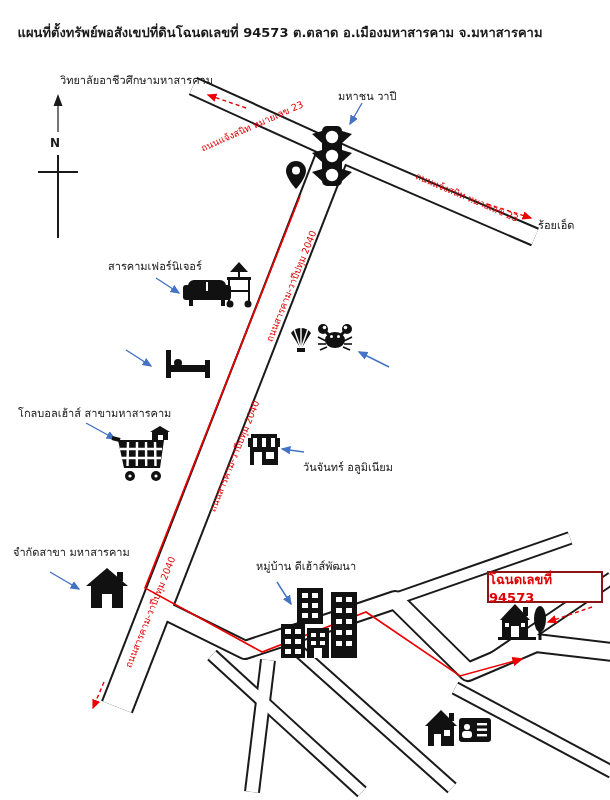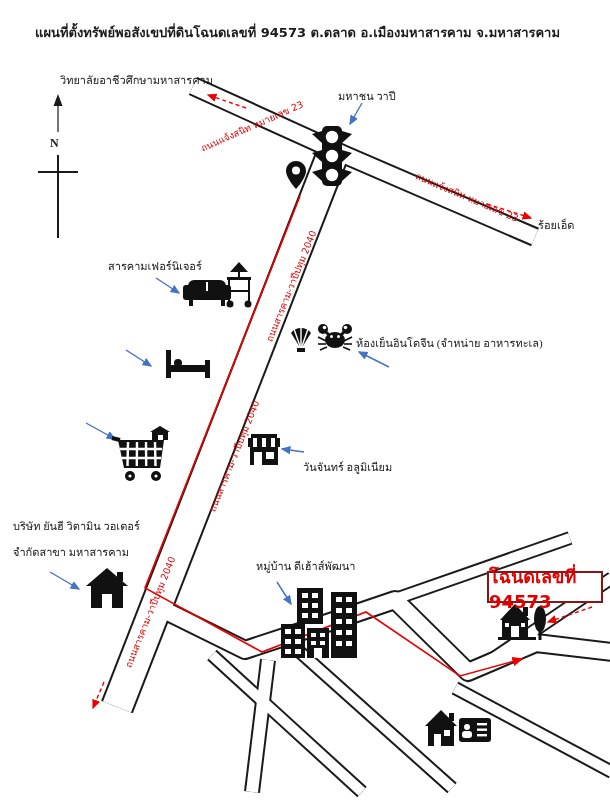--- a/index.html
+++ b/index.html
@@ -1,27 +1,27 @@
 <!DOCTYPE html>
 <html><head>
 <meta charset="utf-8">
 <style>
   html,body{margin:0;padding:0;background:#fff;}
   #map{position:relative;width:610px;height:800px;background:#ffffff;overflow:hidden;
        font-family:"DejaVu Sans","Liberation Sans",sans-serif;color:#1a1a1a;}
   #roadsvg{position:absolute;left:0;top:0;z-index:1;}
   .icon{position:absolute;z-index:3;}
-  .lbl{position:absolute;z-index:4;font-size:11px;white-space:nowrap;color:#1a1a1a;font-family:Liberation Serif, serif;}
+  .lbl{position:absolute;z-index:4;font-size:11px;white-space:nowrap;color:#1a1a1a;}
   .lbl-red{position:absolute;z-index:4;font-size:9.5px;white-space:nowrap;color:#e00000;}
   .rot{transform-origin:center;}
-  .title{position:absolute;top:22px;left:0;width:560px;text-align:right;
+  .title{position:absolute;top:22px;left:0;width:560px;text-align:center;
          font-weight:bold;font-size:13px;z-index:4;}
   #deed-box{position:absolute;left:487px;top:571px;width:112px;height:28px;z-index:5;
             border:2px solid #8c1414;background:#fff;display:flex;align-items:center;
-            justify-content:center;color:#e00000;font-weight:bold;font-size:18px;}
+            justify-content:center;color:#e00000;font-weight:bold;font-size:13px;}
 </style>
 </head>
 <body>
 
 <div id="map">
 
   <svg id="roadsvg" width="610" height="800" viewBox="0 0 610 800">
     <defs>
       <marker id="ar-red" markerWidth="8" markerHeight="8" refX="6" refY="3" orient="auto">
         <path d="M0,0 L7,3 L0,6 Z" fill="#ee0000"></path>
@@ -282,26 +282,25 @@
 
   <div class="lbl-red rot" style="left:291px;top:286px;transform:translate(-50%,-50%) rotate(-68deg)">ถนนสารคาม-วาปีปทุม 2040</div>
 
   <div class="lbl-red rot" style="left:234px;top:456px;transform:translate(-50%,-50%) rotate(-68deg)">ถนนสารคาม-วาปีปทุม 2040</div>
 
   <div class="lbl-red rot" style="left:150px;top:612px;transform:translate(-50%,-50%) rotate(-68deg)">ถนนสารคาม-วาปีปทุม 2040</div>
 
   <div class="lbl" style="left:108px;top:257px">สารคามเฟอร์นิเจอร์</div>
 
 
-  <div class="lbl" style="left:356px;top:334px">ห้องเย็นอินโดจีน (จำหน่าย อาหารทะเล)</div>
-
+
+  <div class="lbl" style="left:18px;top:404px">โกลบอลเฮ้าส์ สาขามหาสารคาม</div>
 
   <div class="lbl" style="left:303px;top:458px">วันจันทร์ อลูมิเนียม</div>
 
-  <div class="lbl" style="left:13px;top:517px">บริษัท ยันฮี วิตามิน วอเตอร์</div>
   <div class="lbl" style="left:13px;top:543px">จำกัดสาขา มหาสารคาม</div>
 
   <div class="lbl" style="left:256px;top:557px">หมู่บ้าน ดีเฮ้าส์พัฒนา</div>
 
 
 
   <div id="deed-box">
     <span>โฉนดเลขที่ 94573</span>
   </div>
 

